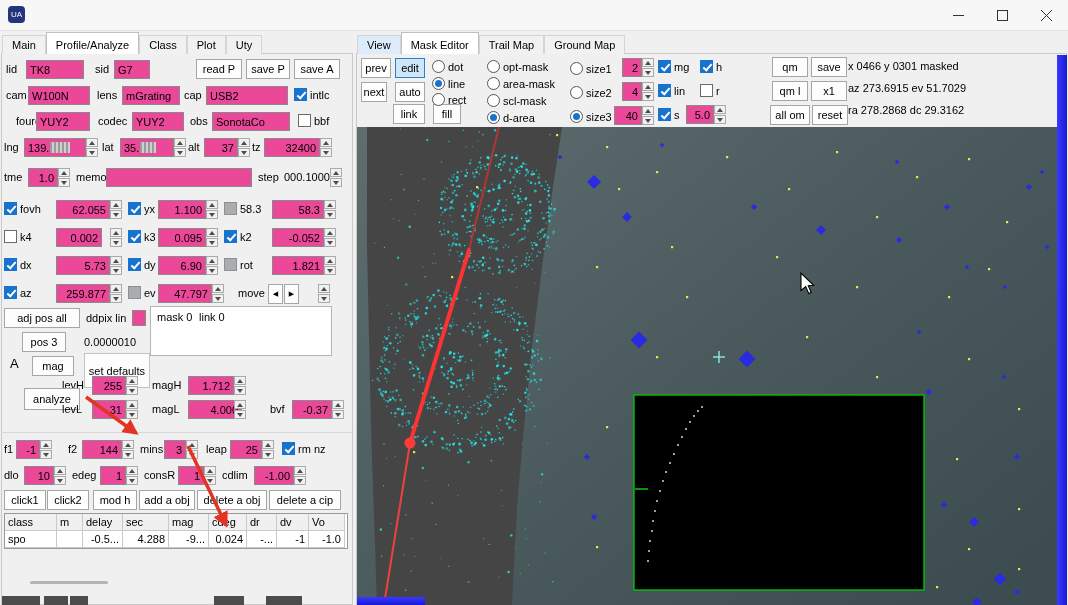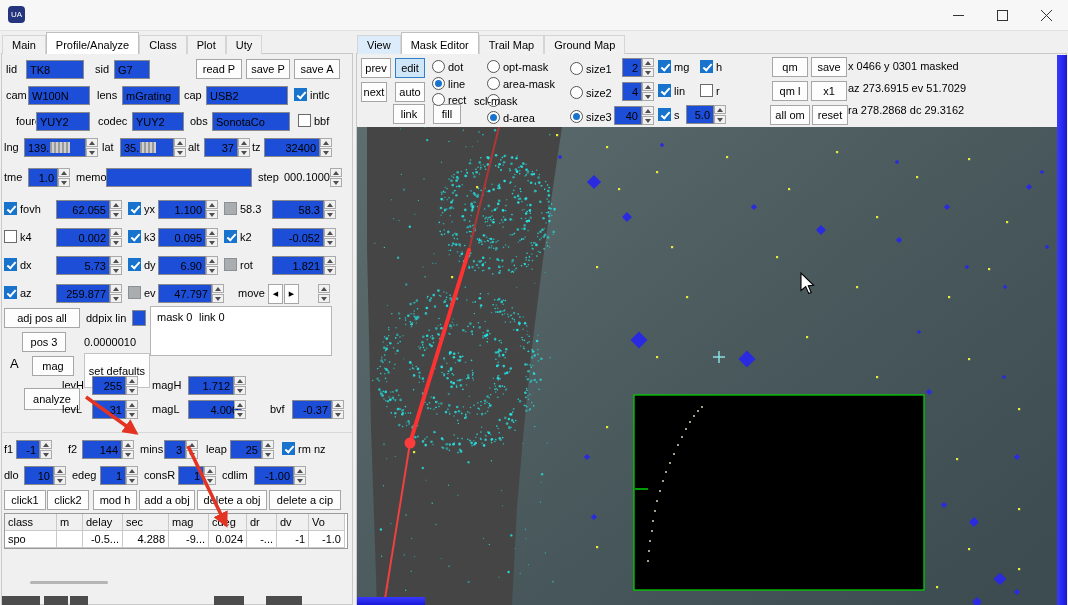--- a/index.html
+++ b/index.html
@@ -13,21 +13,21 @@
   .win-btn{position:absolute;top:0;width:44px;height:30px;display:flex;align-items:center;justify-content:center;}
   
   #ltabs,#rtabs{position:absolute;top:31px;height:23px;display:flex;align-items:flex-end;z-index:4;}
   #ltabs{left:2px;} #rtabs{left:357px;}
   .tab{font-size:11px;padding:3px 9px 3px;background:#f1f1f1;border:1px solid #d5d5d5;border-bottom:none;white-space:nowrap;}
   .tab.sel{background:#fff;border-color:#c0c0c0;padding-top:6px;z-index:5;}
   .tab.hov{background:#dcecfa;}
   .pane{position:absolute;border:1px solid #c9c9c9;background:#f0f0f0;box-sizing:border-box;}
   
   .lbl{position:absolute;font-size:11px;white-space:nowrap;}
-  .inp{position:absolute;background:#1d4ed8;border:1px solid #8a8a8a;font-size:11px;box-sizing:border-box;height:19px;
+  .inp{position:absolute;background:#ec4899;border:1px solid #8a8a8a;font-size:11px;box-sizing:border-box;height:19px;
        display:flex;align-items:center;padding:0 3px;overflow:hidden;white-space:nowrap;}
   .inp.num{justify-content:flex-end;}
   .btn{position:absolute;display:flex;align-items:center;justify-content:center;background:#fdfdfd;
        border:1px solid #a6a6a6;font-size:11px;height:20px;box-sizing:border-box;white-space:nowrap;}
   .btn.active{background:#cfe6f8;border-color:#2f80c7;}
   .btn.flat{height:35px;border-color:#c3c3c3;}
   .spin{position:absolute;width:12px;height:19px;display:flex;flex-direction:column;justify-content:space-between;}
   .spin i{display:block;height:9px;background:#f1f1f1;border:1px solid #aaa;box-sizing:border-box;position:relative;}
   .spin i::after{content:"";position:absolute;left:2px;border-left:3px solid transparent;border-right:3px solid transparent;}
   .spin .up::after{top:2px;border-bottom:4px solid #4d4d4d;}
@@ -185,21 +185,21 @@
   <span class="cb dis" style="left:224px;top:202px"></span>
   <span class="lbl" style="left:240px;top:203px">58.3</span>
   <div class="inp num" style="left:272px;top:200px;width:52px">58.3</div>
   <span class="spin" style="left:324px;top:200px">
       <i class="up"></i>
       <i class="dn"></i>
     </span>
 
   <span class="cb" style="left:4px;top:230px"></span>
   <span class="lbl" style="left:20px;top:231px">k4</span>
-  <div class="inp num" style="left:56px;top:228px;width:54px">0.002</div>
+  <div class="inp num" style="left:56px;top:228px;width:46px">0.002</div>
   <span class="spin" style="left:110px;top:228px">
       <i class="up"></i>
       <i class="dn"></i>
     </span>
   <span class="cb on" style="left:128px;top:230px"></span>
   <span class="lbl" style="left:144px;top:231px">k3</span>
   <div class="inp num" style="left:158px;top:228px;width:48px">0.095</div>
   <span class="spin" style="left:206px;top:228px">
       <i class="up"></i>
       <i class="dn"></i>
@@ -415,21 +415,21 @@
   <span class="rb sel" style="left:432px;top:77px"></span>
   <span class="lbl" style="left:448px;top:78px">line</span>
   <span class="rb" style="left:432px;top:93px"></span>
   <span class="lbl" style="left:448px;top:94px">rect</span>
 
   <span class="rb" style="left:487px;top:60px"></span>
   <span class="lbl" style="left:503px;top:61px">opt-mask</span>
   <span class="rb" style="left:487px;top:77px"></span>
   <span class="lbl" style="left:503px;top:78px">area-mask</span>
   <span class="rb" style="left:487px;top:94px"></span>
-  <span class="lbl" style="left:474px;top:95px">scl-mask</span>
+  <span class="lbl" style="left:503px;top:95px">scl-mask</span>
   <span class="rb sel" style="left:487px;top:111px"></span>
   <span class="lbl" style="left:503px;top:112px">d-area</span>
 
   <span class="rb" style="left:570px;top:62px"></span>
   <span class="lbl" style="left:586px;top:63px">size1</span>
   <div class="inp num" style="left:622px;top:58px;width:20px">2</div>
   <span class="spin" style="left:642px;top:58px">
       <i class="up"></i>
       <i class="dn"></i>
     </span>

